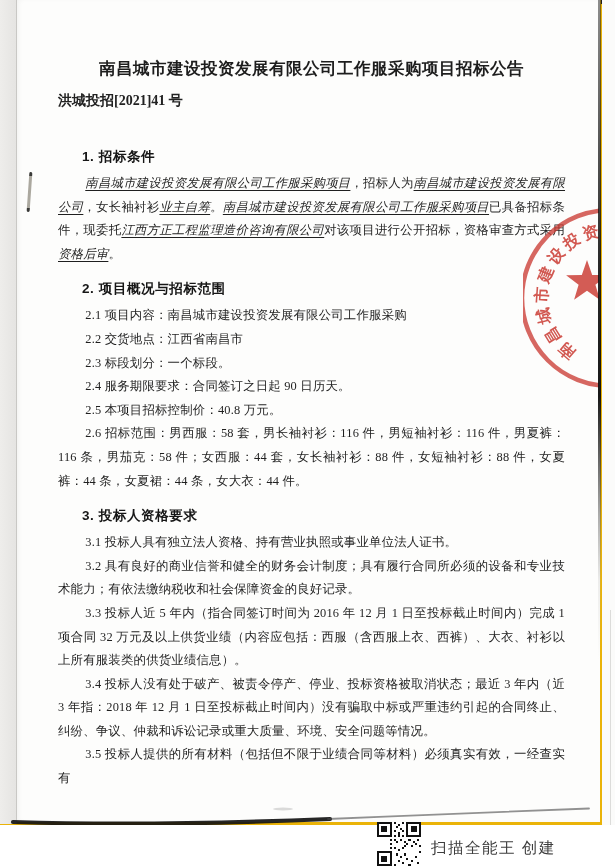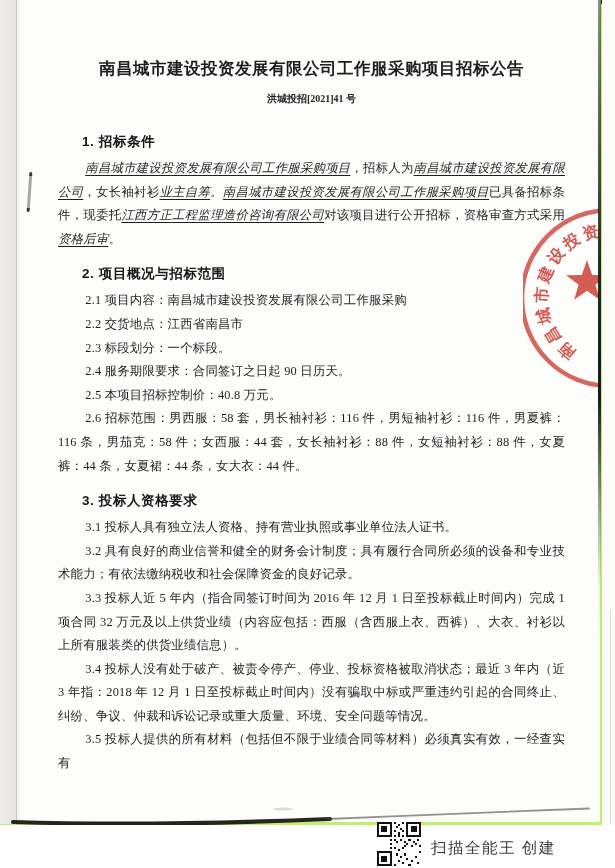--- a/index.html
+++ b/index.html
@@ -1,18 +1,18 @@
 <!DOCTYPE html>
 <html><head>
 <meta charset="utf-8">
 <style>
   html,body{margin:0;padding:0;}
   body{width:615px;height:868px;background:#ffffff;overflow:hidden;
        font-family:"Liberation Serif","DejaVu Serif",serif;}
-  .scan{position:relative;width:615px;height:868px;overflow:hidden;background:#bef264;}
+  .scan{position:relative;width:615px;height:868px;overflow:hidden;background:#eab308;}
 
   
   .left-band{position:absolute;left:0;top:0;width:16px;height:824px;
              background:linear-gradient(to right,#eeedeb,#e5e4e2);}
   .left-line{position:absolute;left:16px;top:0;width:1px;height:824px;background:#c9c8c5;}
   .page{position:absolute;left:17px;top:0;width:583px;height:822px;background:#fdfdfc;
         box-sizing:border-box;padding:0 35px 0 41px;
         box-shadow:inset 3px 0 6px -3px rgba(0,0,0,.08);}
   .right-band{position:absolute;left:602px;top:0;width:13px;height:868px;background:#fbfbfa;}
   .right-faint-line{position:absolute;left:610px;top:610px;width:1px;height:258px;background:#dcdcda;}
@@ -21,24 +21,24 @@
                         rgba(12,12,12,.95) 60%,rgba(90,90,90,.5) 78%,
                         rgba(170,170,170,.2) 88%,rgba(200,200,200,0));}
   .corner-mark{position:absolute;left:601px;top:0;width:11px;height:4px;background:#1c1c1c;}
   .staple{position:absolute;left:28px;top:172px;width:3px;height:40px;transform:rotate(4deg);
           border-radius:2px;
           background:linear-gradient(to bottom,#3a3a38 0 4px,#aba89f 4px 36px,#3a3a38 36px);}
 
   
   .title{margin:58px 0 0;text-align:center;font-size:16.5px;font-weight:700;
          letter-spacing:.5px;color:#1d1d1d;}
-  .docnum{margin:12px 0 0;text-align:center;font-size:10px;font-weight:700;color:#222;}
+  .docnum{margin:12px 0 0;text-align:left;font-size:14px;font-weight:700;color:#222;}
   .sec-h{margin:14px 0 6px;padding-left:24px;font-size:13.5px;font-weight:700;color:#161616;
          letter-spacing:.6px;font-family:"Liberation Sans","DejaVu Sans",sans-serif;}
-  .sec-h.first{margin-top:27px;}
+  .sec-h.first{margin-top:38px;}
   .para{margin:0;font-size:12.4px;line-height:23.6px;color:#1f1f1f;text-align:justify;
         text-indent:2.2em;letter-spacing:.2px;}
   .u{text-decoration:underline;text-underline-offset:3px;text-decoration-thickness:1px;font-style:italic;}
 
   
   .stamp{position:absolute;left:523px;top:202px;width:76px;height:200px;overflow:hidden;
          opacity:.92;pointer-events:none;}
   .stamp svg{display:block;}
 
   

